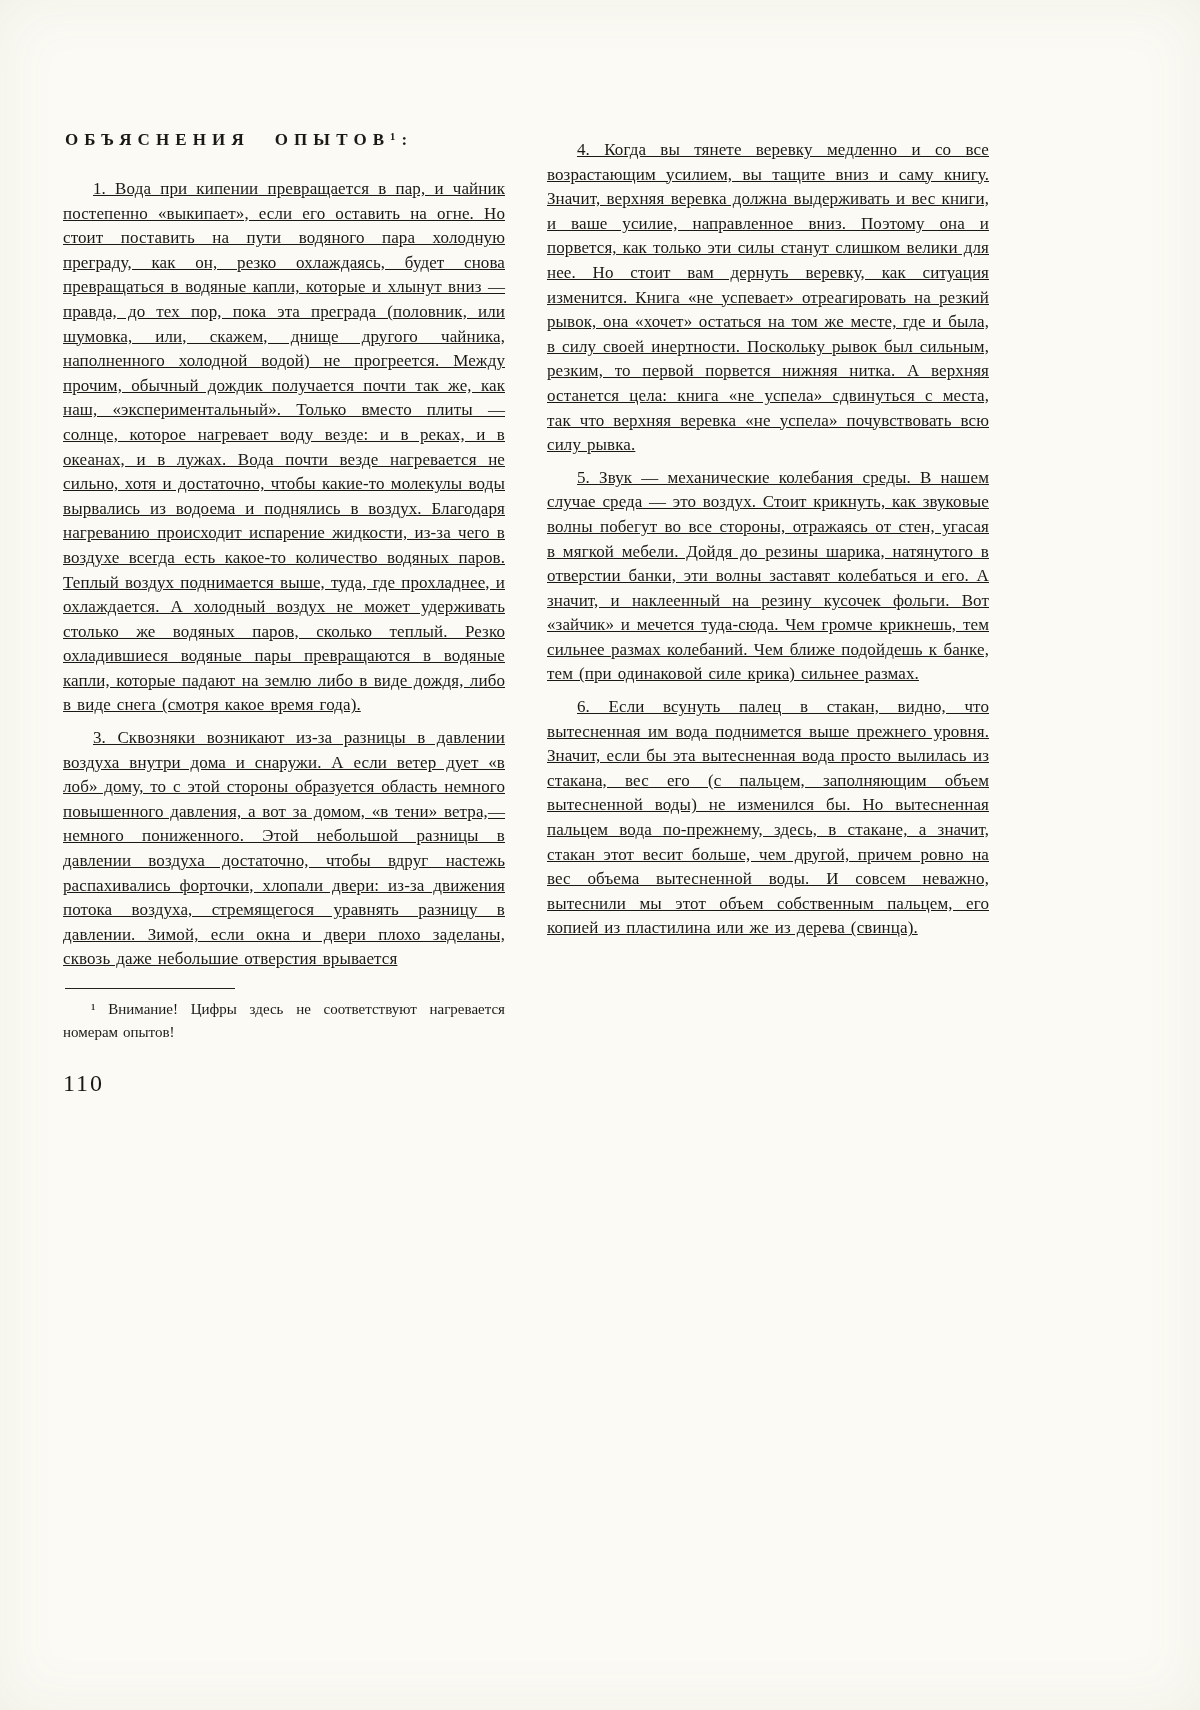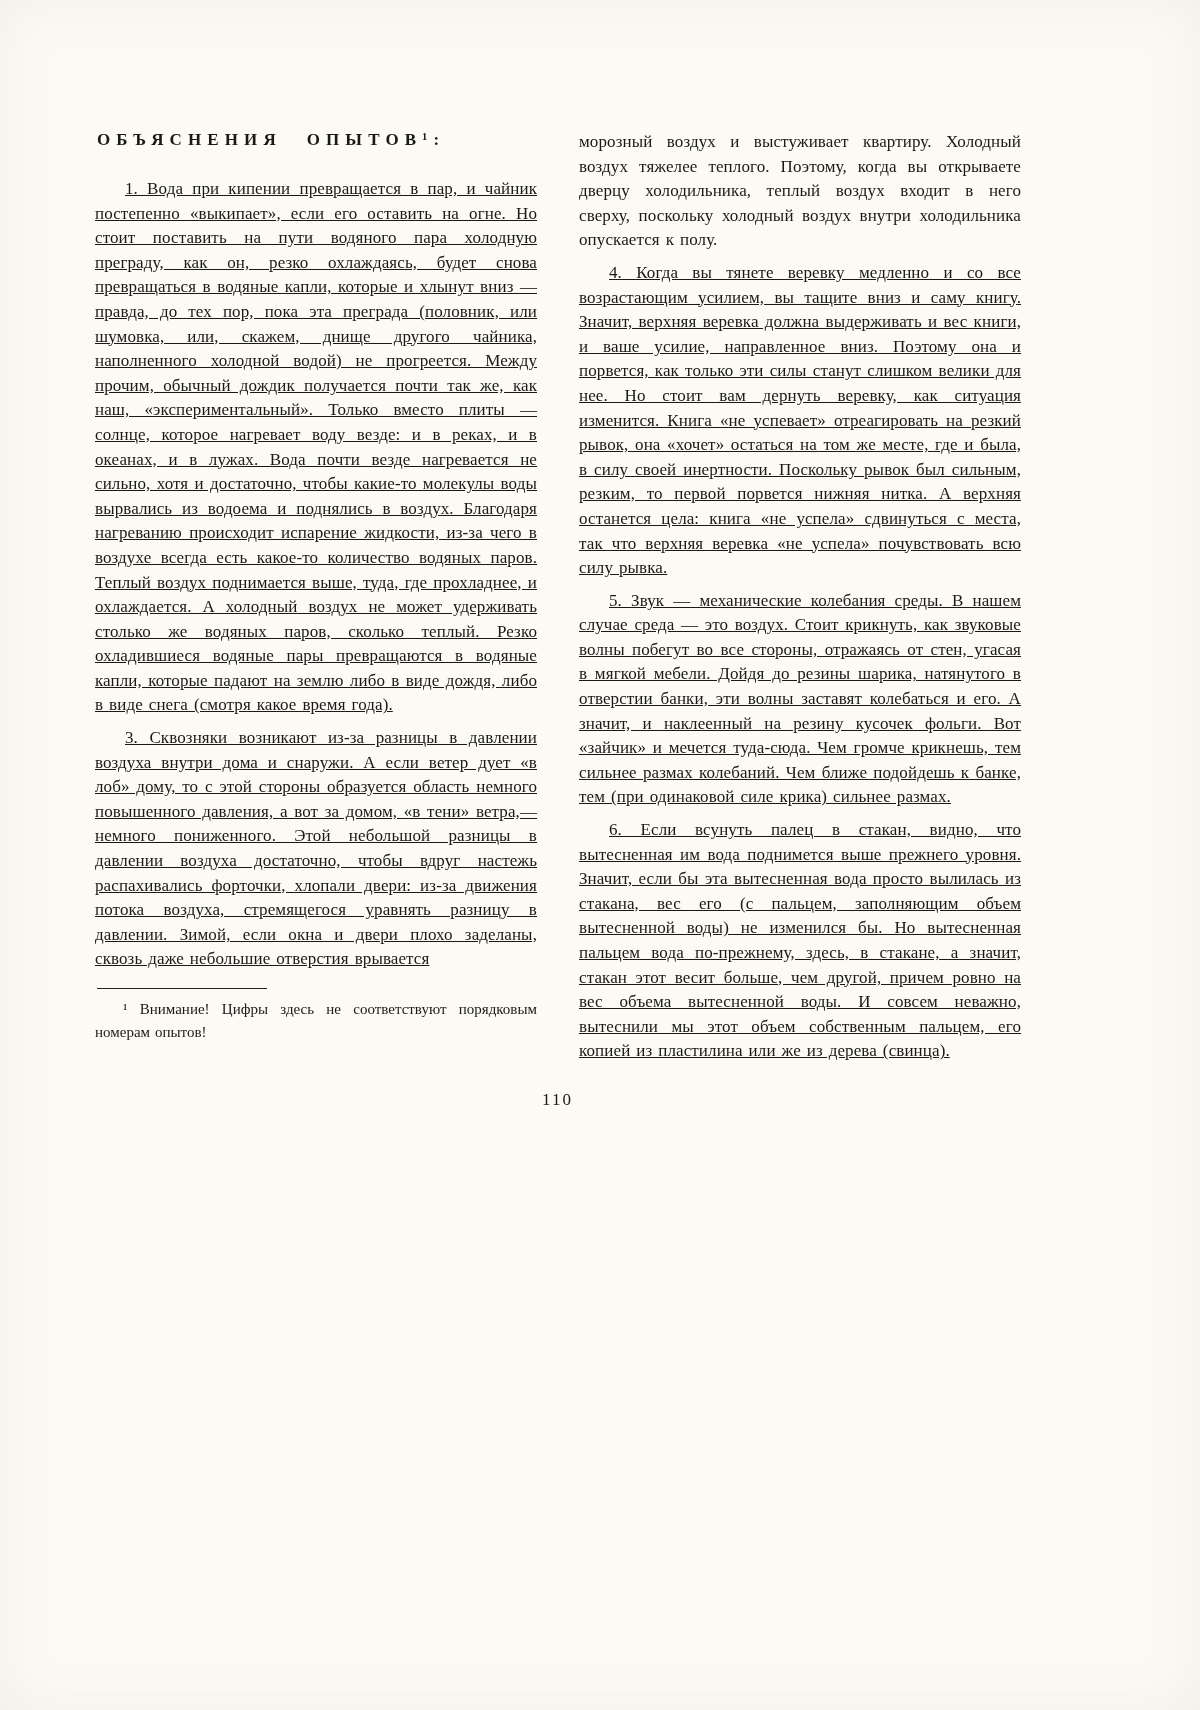--- a/index.html
+++ b/index.html
@@ -5,21 +5,21 @@
   * { margin: 0; padding: 0; box-sizing: border-box; }
   html, body { width: 1200px; height: 1710px; }
   body { background: #e8e6e0; font-family: "Liberation Serif", serif; }
 
   .page {
     width: 1200px;
     height: 1710px;
     background: #fbfaf4;
     color: #1a1916;
     position: relative;
-    padding: 130px 90px 0 95px;
+    padding: 130px 90px 0 63px;
     box-shadow: inset 0 0 60px rgba(120,110,90,0.08);
   }
 
   .columns {
     display: flex;
     gap: 42px;
     align-items: flex-start;
   }
 
   .column { width: 442px; }
@@ -53,47 +53,45 @@
     font-size: 15px;
     line-height: 23px;
     text-align: justify;
     text-indent: 28px;
     word-spacing: 1.2px;
   }
 
   .page-number {
     width: 925px;
     margin-top: 26px;
-    text-align: center;
-    font-size: 17px;
+    font-size: 24px;
     letter-spacing: 2px;
   }
 </style>
 </head>
 <body>
 
 <div class="page">
   <div class="columns">
 
     <section class="column">
       <h1 class="heading">ОБЪЯСНЕНИЯ ОПЫТОВ¹:</h1>
 
       <p class="para indent">1. Вода при кипении превращается в пар, и чайник постепенно «выкипает», если его оставить на огне. Но стоит поставить на пути водяного пара холодную преграду, как он, резко охлаждаясь, будет снова превращаться в водяные капли, которые и хлынут вниз — правда, до тех пор, пока эта преграда (половник, или шумовка, или, скажем, днище другого чайника, наполненного холодной водой) не прогреется. Между прочим, обычный дождик получается почти так же, как наш, «экспериментальный». Только вместо плиты — солнце, которое нагревает воду везде: и в реках, и в океанах, и в лужах. Вода почти везде нагревается не сильно, хотя и достаточно, чтобы какие-то молекулы воды вырвались из водоема и поднялись в воздух. Благодаря нагреванию происходит испарение жидкости, из-за чего в воздухе всегда есть какое-то количество водяных паров. Теплый воздух поднимается выше, туда, где прохладнее, и охлаждается. А холодный воздух не может удерживать столько же водяных паров, сколько теплый. Резко охладившиеся водяные пары превращаются в водяные капли, которые падают на землю либо в виде дождя, либо в виде снега (смотря какое время года).</p>
 
 
       <p class="para indent spaced">3. Сквозняки возникают из-за разницы в давлении воздуха внутри дома и снаружи. А если ветер дует «в лоб» дому, то с этой стороны образуется область немного повышенного давления, а вот за домом, «в тени» ветра,— немного пониженного. Этой небольшой разницы в давлении воздуха достаточно, чтобы вдруг настежь распахивались форточки, хлопали двери: из-за движения потока воздуха, стремящегося уравнять разницу в давлении. Зимой, если окна и двери плохо заделаны, сквозь даже небольшие отверстия врывается</p>
 
       <div class="footnote-block">
         <div class="footnote-rule"></div>
-        <p class="footnote">¹ Внимание! Цифры здесь не соответствуют порядковым номерам опытов!</p>
+        <p class="footnote">¹ Внимание! Цифры здесь не соответствуют нагревается номерам опытов!</p>
       </div>
     </section>
 
     <section class="column">
-      <p class="para">морозный воздух и выстуживает квартиру. Холодный воздух тяжелее теплого. Поэтому, когда вы открываете дверцу холодильника, теплый воздух входит в него сверху, поскольку холодный воздух внутри холодильника опускается к полу.</p>
 
       <p class="para indent spaced">4. Когда вы тянете веревку медленно и со все возрастающим усилием, вы тащите вниз и саму книгу. Значит, верхняя веревка должна выдерживать и вес книги, и ваше усилие, направленное вниз. Поэтому она и порвется, как только эти силы станут слишком велики для нее. Но стоит вам дернуть веревку, как ситуация изменится. Книга «не успевает» отреагировать на резкий рывок, она «хочет» остаться на том же месте, где и была, в силу своей инертности. Поскольку рывок был сильным, резким, то первой порвется нижняя нитка. А верхняя останется цела: книга «не успела» сдвинуться с места, так что верхняя веревка «не успела» почувствовать всю силу рывка.</p>
 
       <p class="para indent spaced">5. Звук — механические колебания среды. В нашем случае среда — это воздух. Стоит крикнуть, как звуковые волны побегут во все стороны, отражаясь от стен, угасая в мягкой мебели. Дойдя до резины шарика, натянутого в отверстии банки, эти волны заставят колебаться и его. А значит, и наклеенный на резину кусочек фольги. Вот «зайчик» и мечется туда-сюда. Чем громче крикнешь, тем сильнее размах колебаний. Чем ближе подойдешь к банке, тем (при одинаковой силе крика) сильнее размах.</p>
 
       <p class="para indent spaced">6. Если всунуть палец в стакан, видно, что вытесненная им вода поднимется выше прежнего уровня. Значит, если бы эта вытесненная вода просто вылилась из стакана, вес его (с пальцем, заполняющим объем вытесненной воды) не изменился бы. Но вытесненная пальцем вода по-прежнему, здесь, в стакане, а значит, стакан этот весит больше, чем другой, причем ровно на вес объема вытесненной воды. И совсем неважно, вытеснили мы этот объем собственным пальцем, его копией из пластилина или же из дерева (свинца).</p>
 
     </section>
 
   </div>

